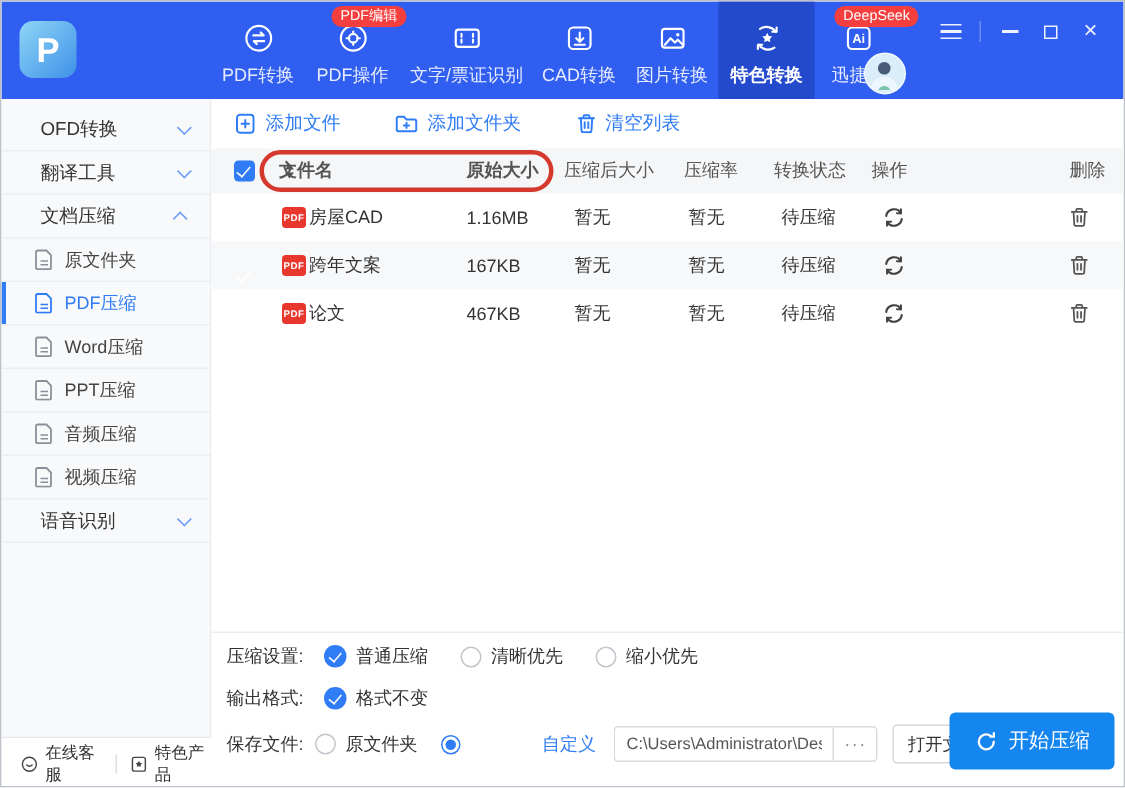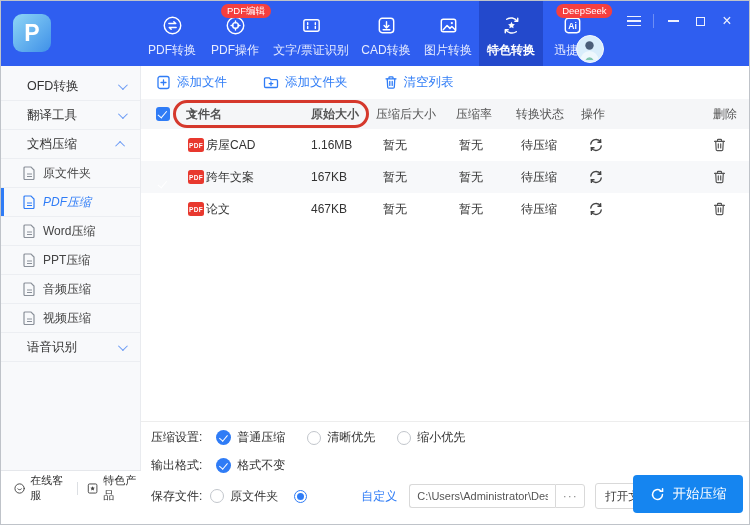--- a/index.html
+++ b/index.html
@@ -40,24 +40,24 @@
   
   .sidebar { position:absolute; left:0; top:65px; width:140px; height:425px; background:#f8f9fb; border-right:1px solid #e9ebef; padding-top:6px; }
   .side-row { position:relative; height:29px; display:flex; align-items:center; border-bottom:1px solid #eceef2; cursor:pointer; }
   .grp-label { margin-left:26px; font-size:12.5px; color:#333; }
   .chev { position:absolute; right:15px; width:7px; height:7px; border-right:1.5px solid #6a9af5; border-bottom:1.5px solid #6a9af5; }
   .chev.down { transform:rotate(45deg) translateY(-2px); }
   .chev.up { transform:rotate(-135deg) translateY(-2px); }
   .sub-row { padding-left:22px; gap:7px; color:#8a9099; }
   .sub-label { font-size:12px; color:#444; }
   .sub-row.selected { color:#2f7cf6; }
-  .sub-row.selected .sub-label { color:#2f7cf6;font-style:italic; }
+  .sub-row.selected .sub-label { color:#2f7cf6; }
   .sub-row.selected::before { content:""; position:absolute; left:0; top:0; bottom:0; width:3px; background:#2f7cf6; }
 
-  .footerbar { position:absolute; left:0; top:469px; width:140px; height:35px; background:#fff; border-top:1px solid #e5e7eb;
+  .footerbar { position:absolute; left:0; top:490px; width:140px; height:35px; background:#fff; border-top:1px solid #e5e7eb;
                display:flex; align-items:center; padding-left:13px; gap:9px; }
   .foot-link { display:flex; align-items:center; gap:5px; font-size:11px; color:#333; cursor:pointer; }
   .foot-sep { width:1px; height:13px; background:#dcdfe3; }
 
   
   .main { position:absolute; left:140px; top:65px; width:610px; height:460px; background:#fff; }
 
   .toolbar { position:absolute; left:15px; top:0; height:33px; display:flex; align-items:center; gap:36px; }
   .tool-btn { display:flex; align-items:center; gap:6px; color:#2f7cf6; font-size:12.5px; cursor:pointer; }
 

